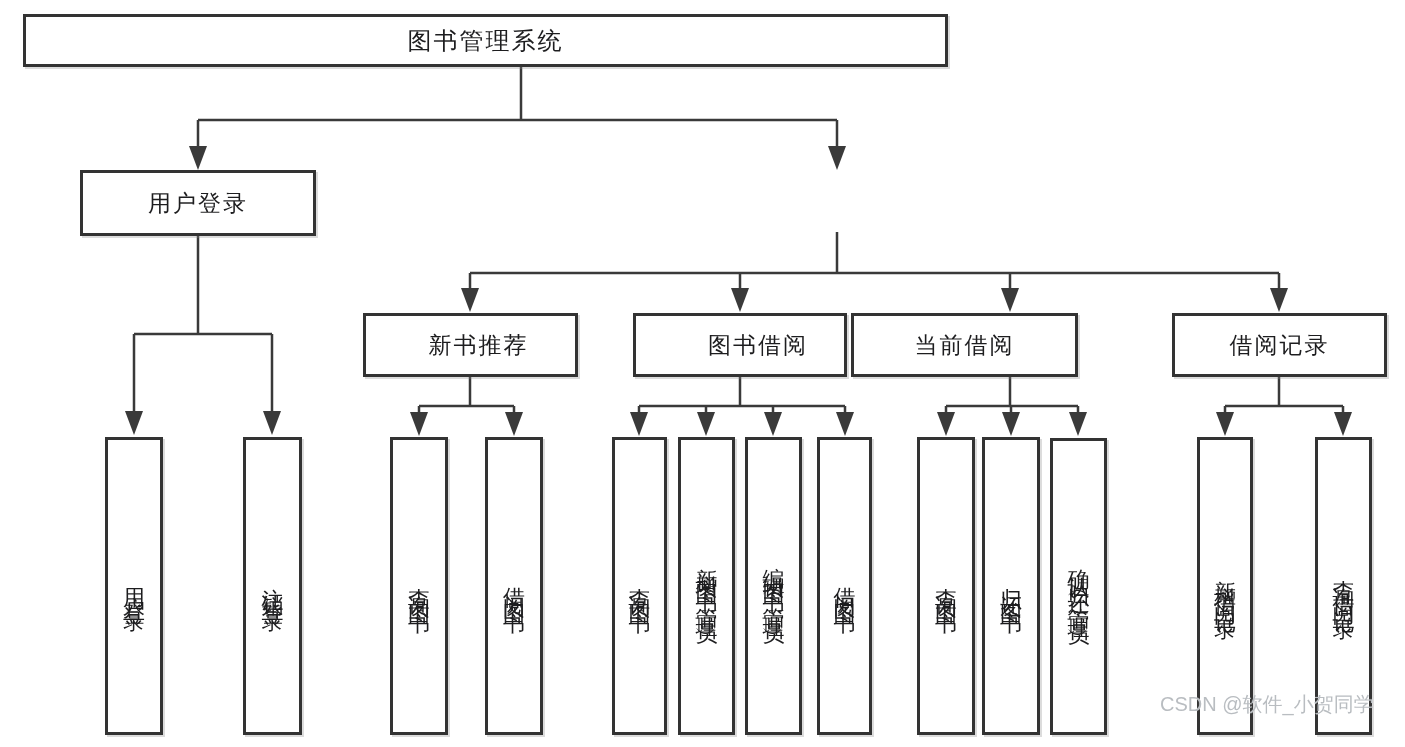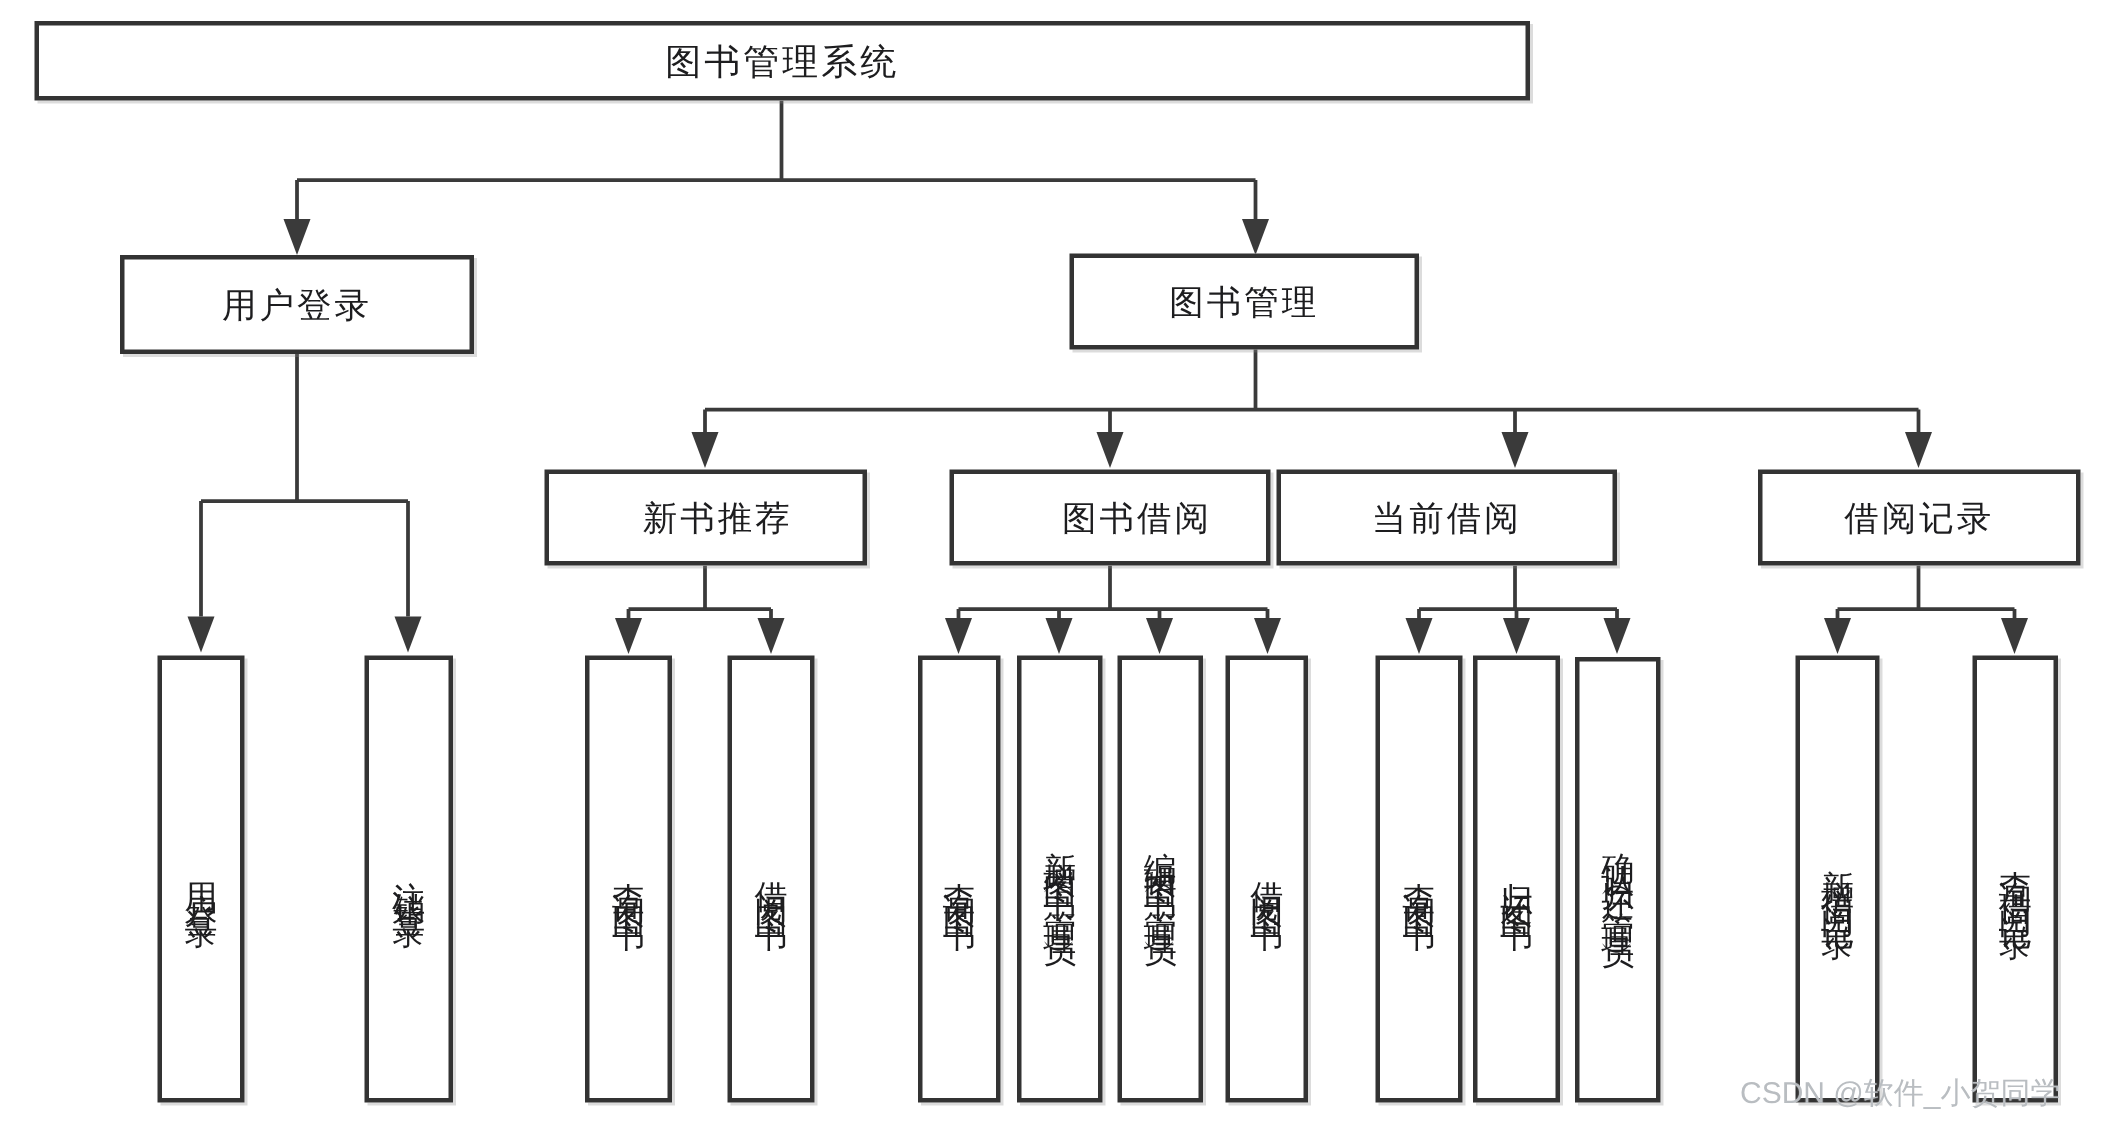--- a/index.html
+++ b/index.html
@@ -37,21 +37,21 @@
     writing-mode:vertical-rl;
     text-orientation:mixed;
     font-size:22px;
     letter-spacing:8px;
     line-height:1;
     white-space:nowrap;
   }
   .node.root .label{font-size:24px;}
   .watermark{
     position:absolute;
-    left:1160px;top:715px;
+    left:1160px;top:691px;
     width:245px;
     color:var(--watermark);
     font-size:20px;
     white-space:nowrap;
     text-shadow:0 0 1px rgba(255,255,255,.6);
   }
 </style>
 </head>
 <body>
 
@@ -86,29 +86,26 @@
     <path d="M1010 377 V406 M946 406 H1078 M946 406 V412 M1011 406 V412 M1078 406 V412"></path>
     <polygon points="937,412 955,412 946,436"></polygon>
     <polygon points="1002,412 1020,412 1011,436"></polygon>
     <polygon points="1069,412 1087,412 1078,436"></polygon>
 
     <path d="M1279 377 V406 M1225 406 H1343 M1225 406 V412 M1343 406 V412"></path>
     <polygon points="1216,412 1234,412 1225,436"></polygon>
     <polygon points="1334,412 1352,412 1343,436"></polygon>
   </svg>
 
-  <div class="node h root" style="left:23px;top:14px;width:997px;height:53px;text-align:right;">
+  <div class="node h root" style="left:23px;top:14px;width:925px;height:53px;text-align:right;">
     <span class="label">图书管理系统</span>
   </div>
 
   <div class="node h" style="left:80px;top:170px;width:236px;height:66px;">
     <span class="label">用户登录</span>
-  </div>
-  <div class="node h" style="left:713px;top:169px;width:233px;height:64px;">
-    <span class="label">图书管理</span>
   </div>
 
   <div class="node h" style="left:363px;top:313px;width:215px;height:64px;padding-left:16px;">
     <span class="label">新书推荐</span>
   </div>
   <div class="node h" style="left:633px;top:313px;width:214px;height:64px;padding-left:36px;">
     <span class="label">图书借阅</span>
   </div>
   <div class="node h" style="left:851px;top:313px;width:227px;height:64px;">
     <span class="label">当前借阅</span>

